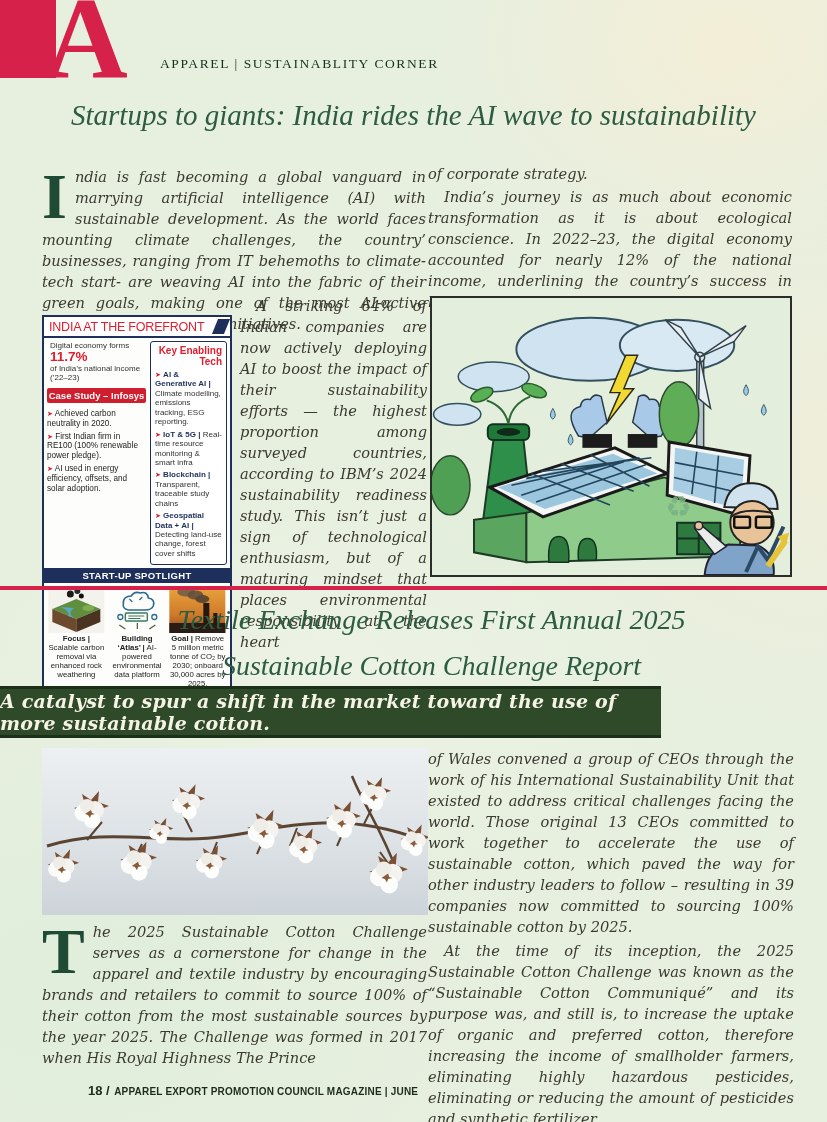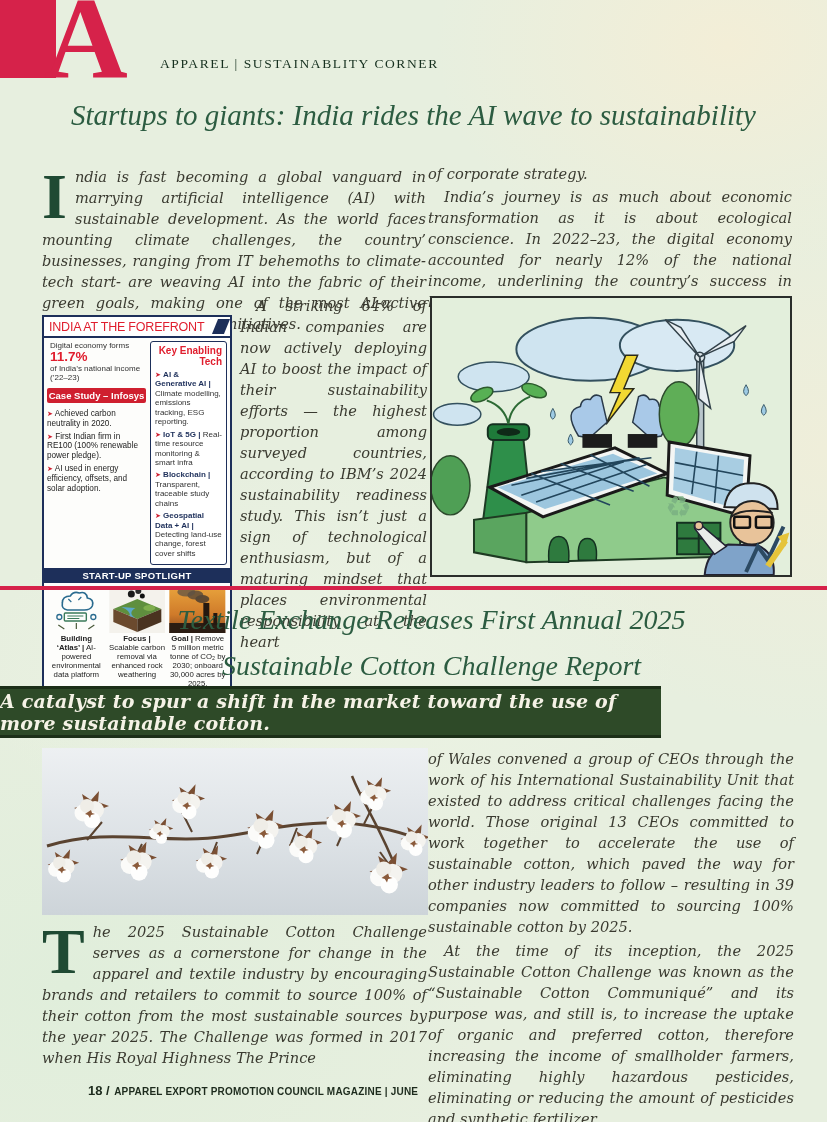--- a/index.html
+++ b/index.html
@@ -122,48 +122,48 @@
           <div class="kt-item"><span class="arr">➤</span> <span class="kt-lead">Blockchain |</span> <span>Transparent, traceable study chains</span></div>
           <div class="kt-item"><span class="arr">➤</span> <span class="kt-lead">Geospatial Data + AI |</span> <span>Detecting land-use change, forest cover shifts</span></div>
         </div>
       </div>
     </div>
     <div class="spot-bar">START-UP SPOTLIGHT</div>
     <div class="spot-row">
       <div class="spot-item">
         <div class="spot-img">
           <svg viewBox="0 0 56 46">
+            <rect width="56" height="46" fill="#f4f2ec"></rect>
+            <circle cx="22" cy="7" r="3.5" fill="#1a1a1a"></circle>
+              <circle cx="29" cy="4" r="3" fill="#2a2a2a"></circle>
+              <circle cx="33" cy="9" r="2.5" fill="#111"></circle>
+            <polygon points="28,12 52,22 28,32 4,22" fill="#5f8f3e"></polygon>
+            <polygon points="4,22 28,32 28,45 4,35" fill="#6b4a2e"></polygon>
+            <polygon points="52,22 28,32 28,45 52,35" fill="#4a3320"></polygon>
+            <path d="M12 20 Q22 24 20 29 L26 31 Q18 26 26 21 Z" fill="#5aa7c9"></path>
+            <ellipse cx="40" cy="21" rx="6" ry="3" fill="#7fae4e"></ellipse>
+          </svg>
+        </div>
+        <b>Focus |</b> <span>Scalable carbon removal via enhanced rock weathering</span>
+      </div>
+      <div class="spot-item">
+        <div class="spot-img">
+          <svg viewBox="0 0 56 46">
             <rect width="56" height="46" fill="#fdfdfb"></rect>
             <path d="M14 16 q0-7 8-7 q3-5 9-3 q7-2 8 5 q7 1 5 8 q-2 4-8 4 l-17 0 q-6-1-5-7z" fill="none" stroke="#2a6b8f" stroke-width="1.6"></path>
             <rect x="16" y="26" width="22" height="8" rx="1" fill="none" stroke="#3a7a5a" stroke-width="1.4"></rect>
             <line x1="19" y1="29" x2="35" y2="29" stroke="#3a7a5a" stroke-width="1"></line>
             <line x1="19" y1="31.5" x2="31" y2="31.5" stroke="#3a7a5a" stroke-width="1"></line>
             <circle cx="11" cy="30" r="2.5" fill="none" stroke="#2a6b8f" stroke-width="1.3"></circle>
             <circle cx="45" cy="30" r="2.5" fill="none" stroke="#2a6b8f" stroke-width="1.3"></circle>
             <path d="M10 38 l6 4 M46 38 l-6 4 M28 36 l0 6" stroke="#4a5a3a" stroke-width="1.2"></path>
             <path d="M20 12 l3 3 M33 10 l-3 3" stroke="#2a6b8f" stroke-width="1.2"></path>
           </svg>
         </div>
         <b>Building ‘Atlas’ |</b> <span>AI-powered environmental data platform</span>
-      </div>
-      <div class="spot-item">
-        <div class="spot-img">
-          <svg viewBox="0 0 56 46">
-            <rect width="56" height="46" fill="#f4f2ec"></rect>
-            <circle cx="22" cy="7" r="3.5" fill="#1a1a1a"></circle>
-              <circle cx="29" cy="4" r="3" fill="#2a2a2a"></circle>
-              <circle cx="33" cy="9" r="2.5" fill="#111"></circle>
-            <polygon points="28,12 52,22 28,32 4,22" fill="#5f8f3e"></polygon>
-            <polygon points="4,22 28,32 28,45 4,35" fill="#6b4a2e"></polygon>
-            <polygon points="52,22 28,32 28,45 52,35" fill="#4a3320"></polygon>
-            <path d="M12 20 Q22 24 20 29 L26 31 Q18 26 26 21 Z" fill="#5aa7c9"></path>
-            <ellipse cx="40" cy="21" rx="6" ry="3" fill="#7fae4e"></ellipse>
-          </svg>
-        </div>
-        <b>Focus |</b> <span>Scalable carbon removal via enhanced rock weathering</span>
       </div>
       <div class="spot-item">
         <div class="spot-img">
           <svg viewBox="0 0 56 46">
             <defs>
               <linearGradient id="sky" x1="0" y1="0" x2="0" y2="1">
                 <stop offset="0" stop-color="#e8a33c"></stop>
                   <stop offset="0.6" stop-color="#cf7a2a"></stop>
                   <stop offset="1" stop-color="#8a4a1e"></stop>
               </linearGradient>

